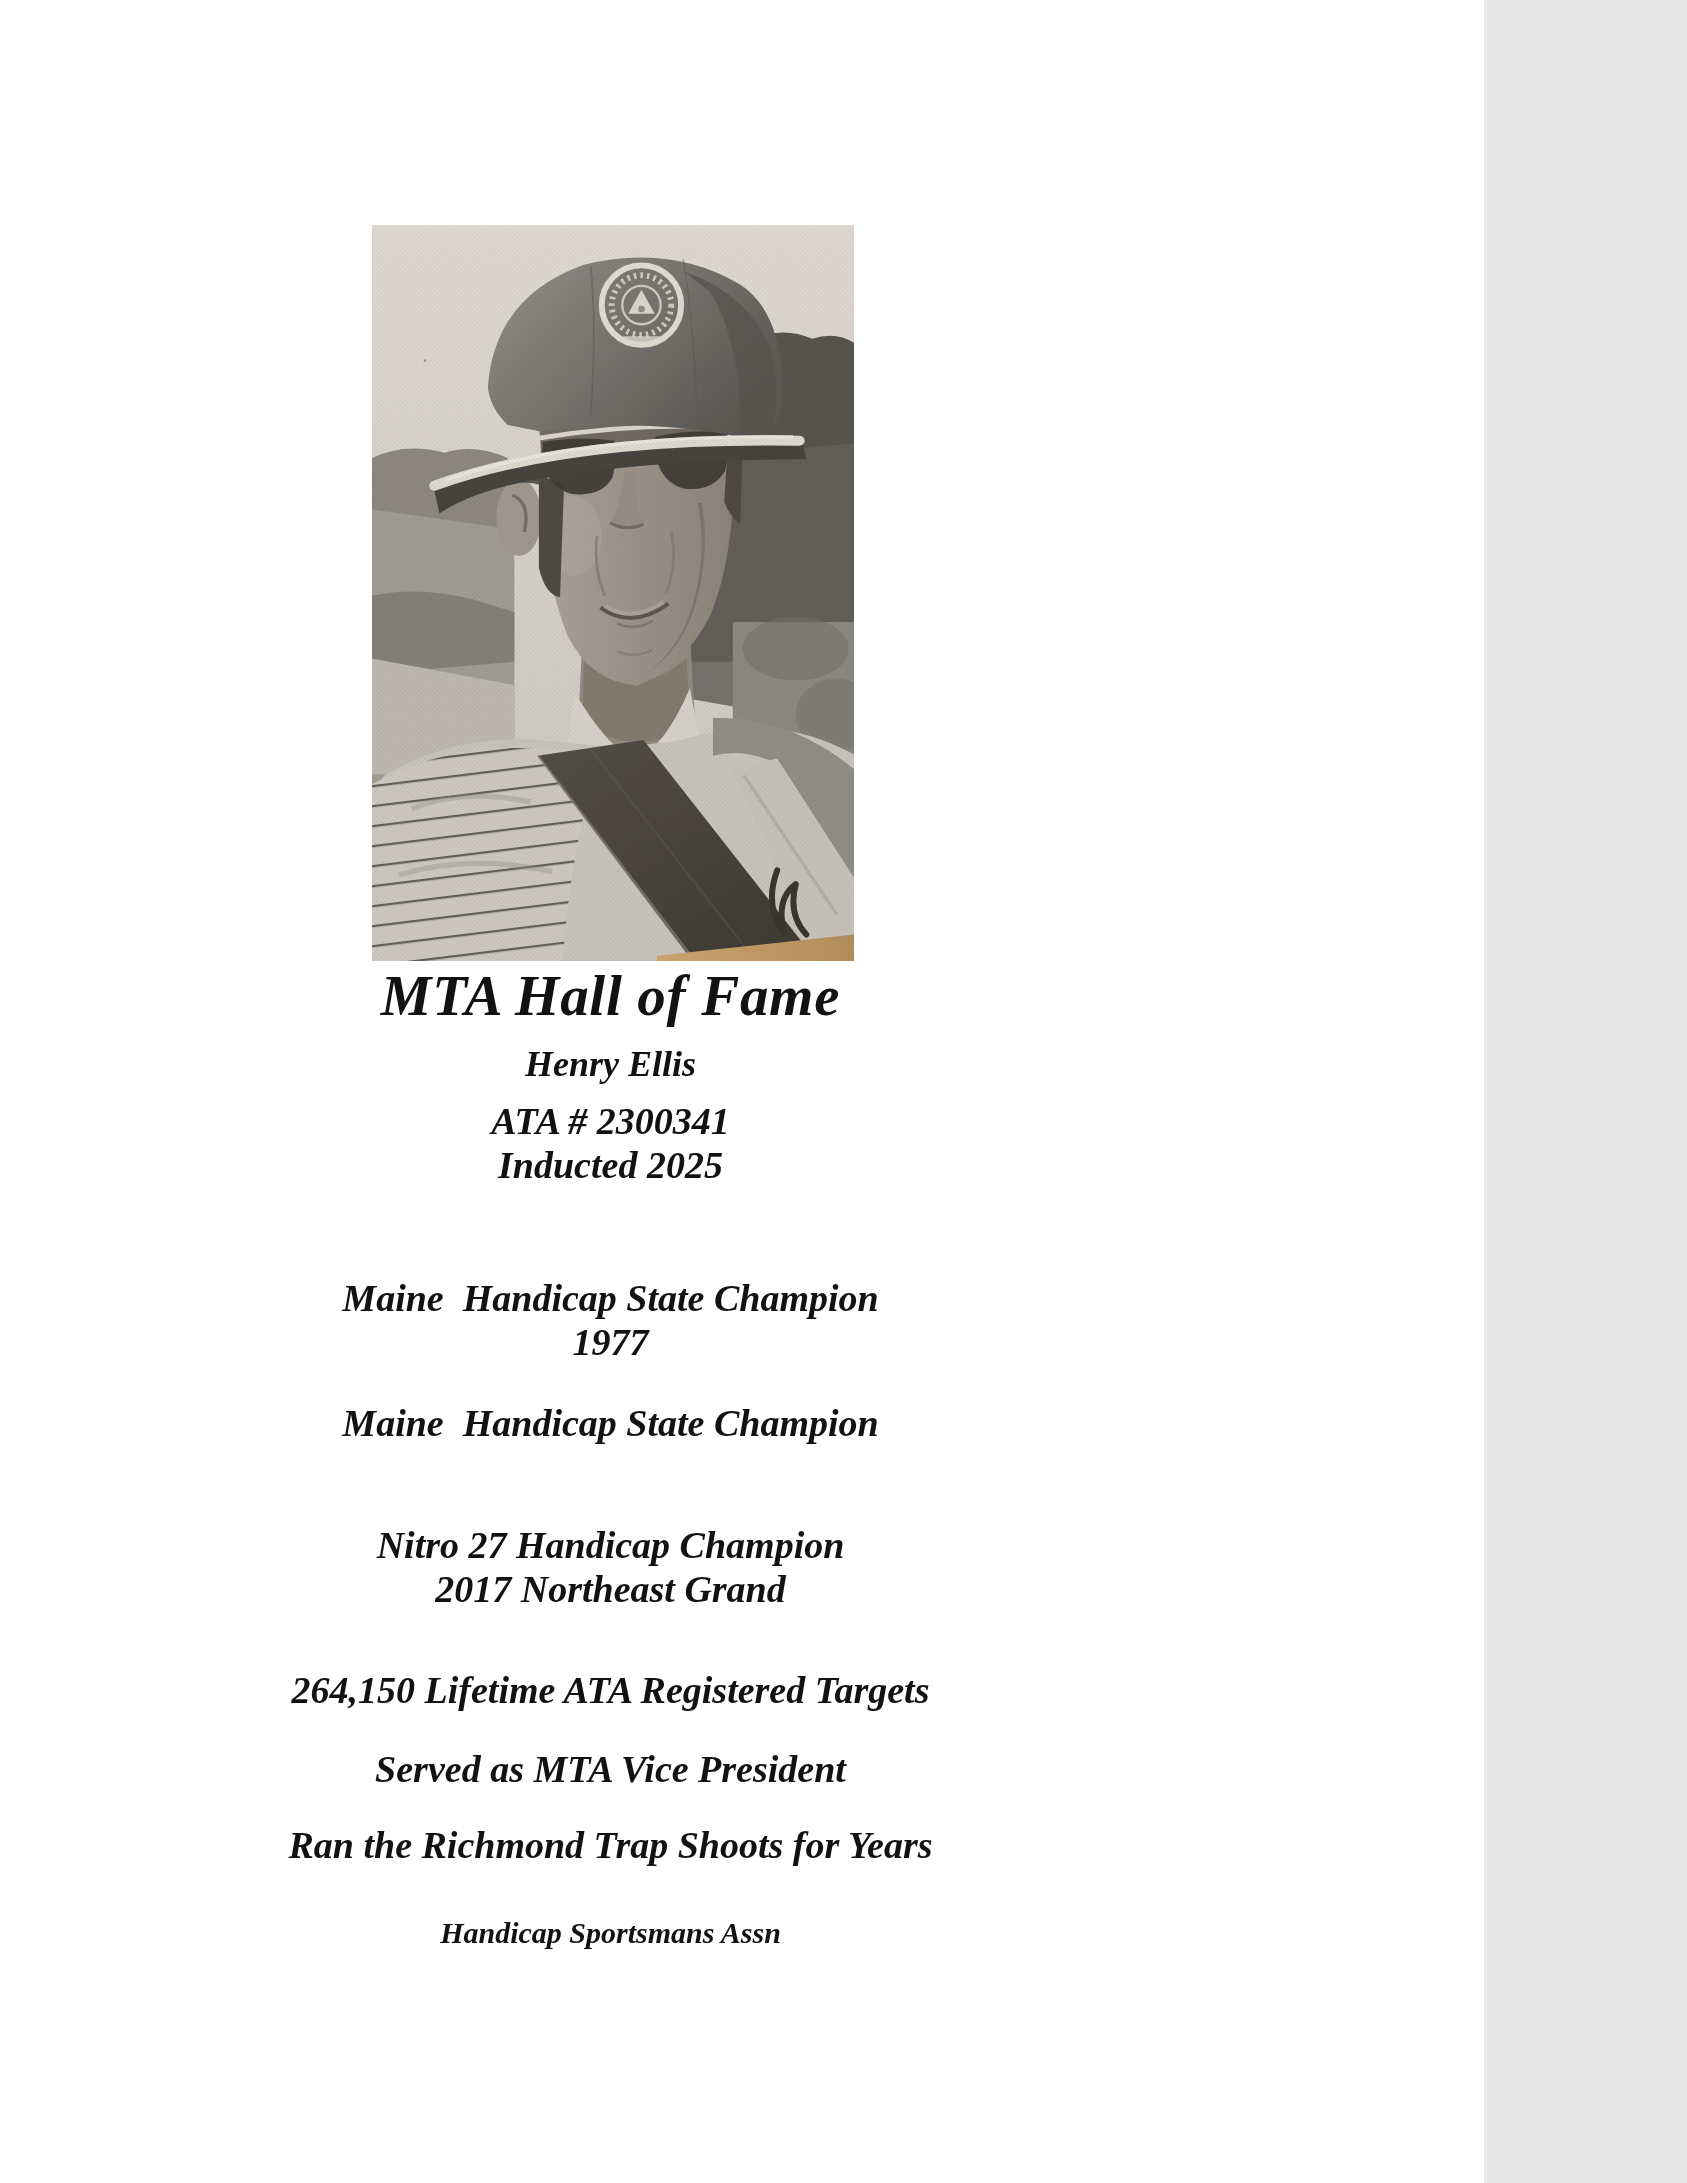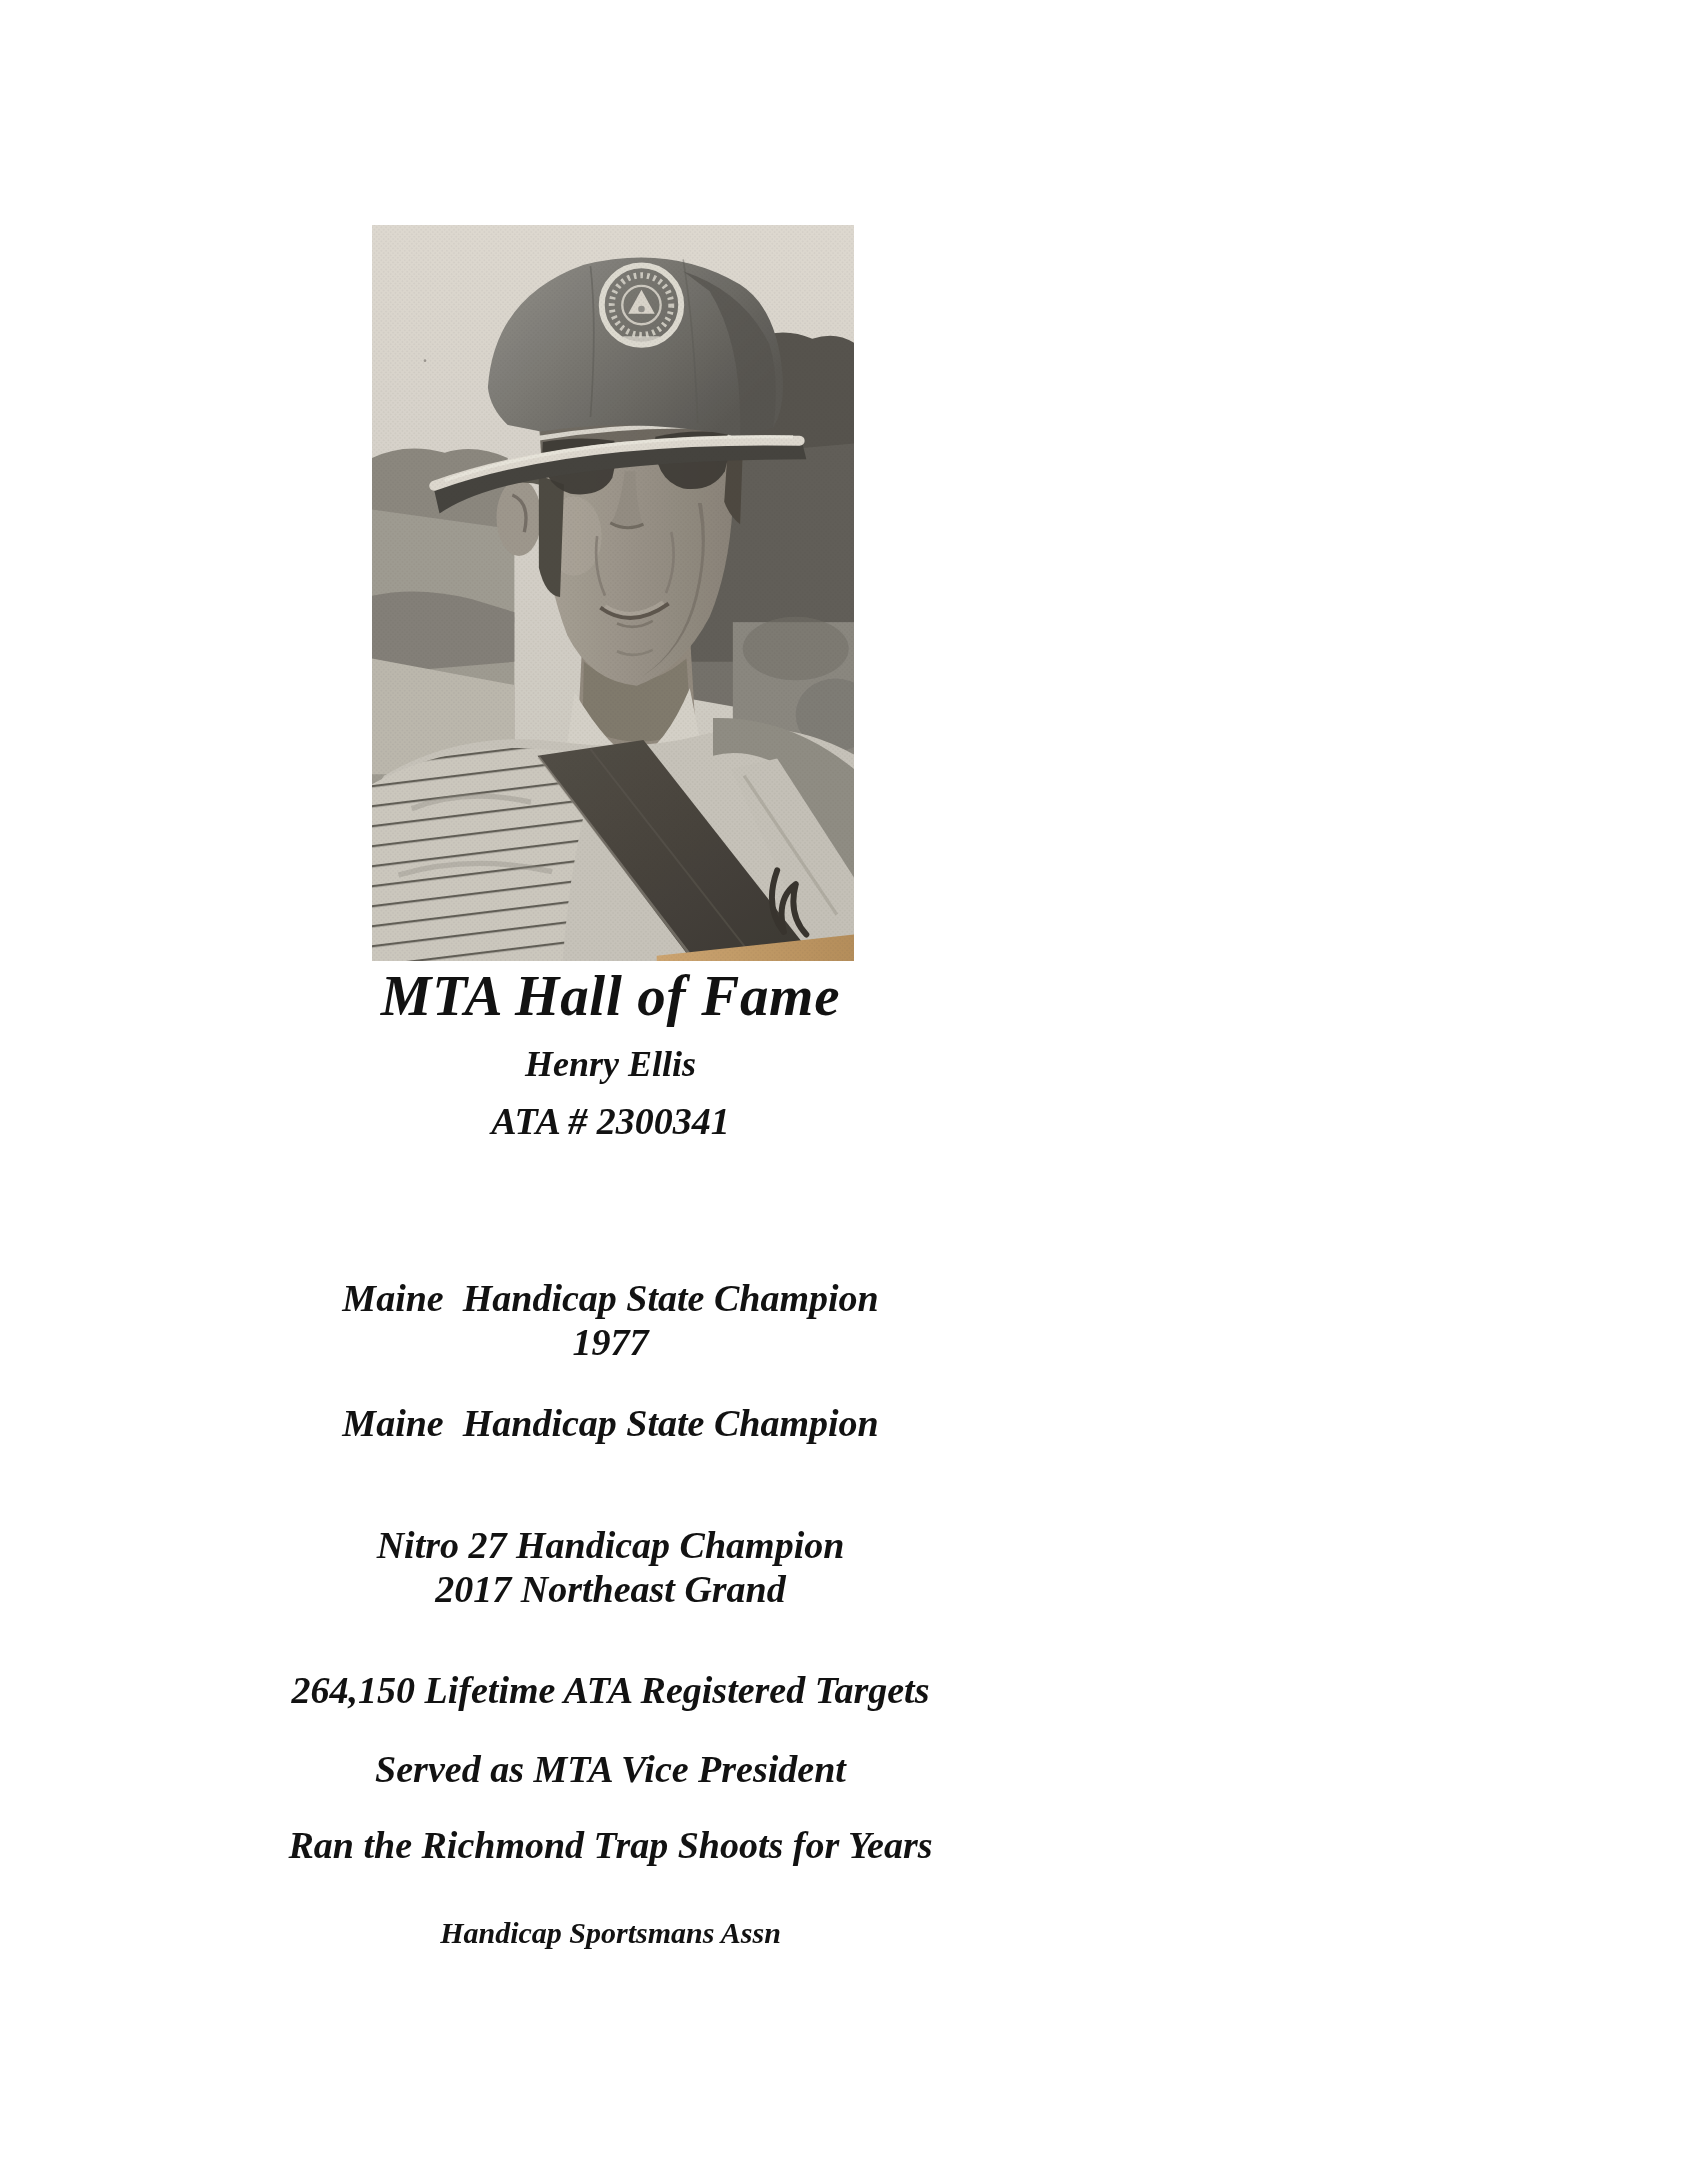--- a/index.html
+++ b/index.html
@@ -1,18 +1,18 @@
 <!DOCTYPE html>
 <html style="font-size:10.6px"><head>
 <meta charset="utf-8">
 <style>
   html,body{margin:0;padding:0;background:#e8e8e8;}
   #page{
     position:relative;
-    width:1687px;height:2183px;
+    width:1484px;height:2183px;
     background:#ffffff;
     overflow:hidden;
     font-family:"Liberation Serif","DejaVu Serif",serif;
     color:#111111;
   }
   .textblock{
     position:absolute;
     left:134px;width:953px;
     text-align:center;
     font-style:italic;
@@ -190,20 +190,21 @@
   <div class="textblock title-block" style="top:963px;">
     <div class="line">MTA Hall of Fame</div>
   </div>
 
   <div class="textblock name-block" style="top:1035px;">
     <div class="line">Henry Ellis</div>
   </div>
 
   <div class="textblock body-block" style="top:1099px;">
     <div class="line">ATA # 2300341</div>
+    <div class="line">Inducted 2025</div>
   </div>
 
   <div class="textblock body-block" style="top:1276px;">
     <div class="line">Maine  Handicap State Champion</div>
     <div class="line">1977</div>
   </div>
 
   <div class="textblock body-block" style="top:1401px;">
     <div class="line">Maine  Handicap State Champion</div>
   </div>

